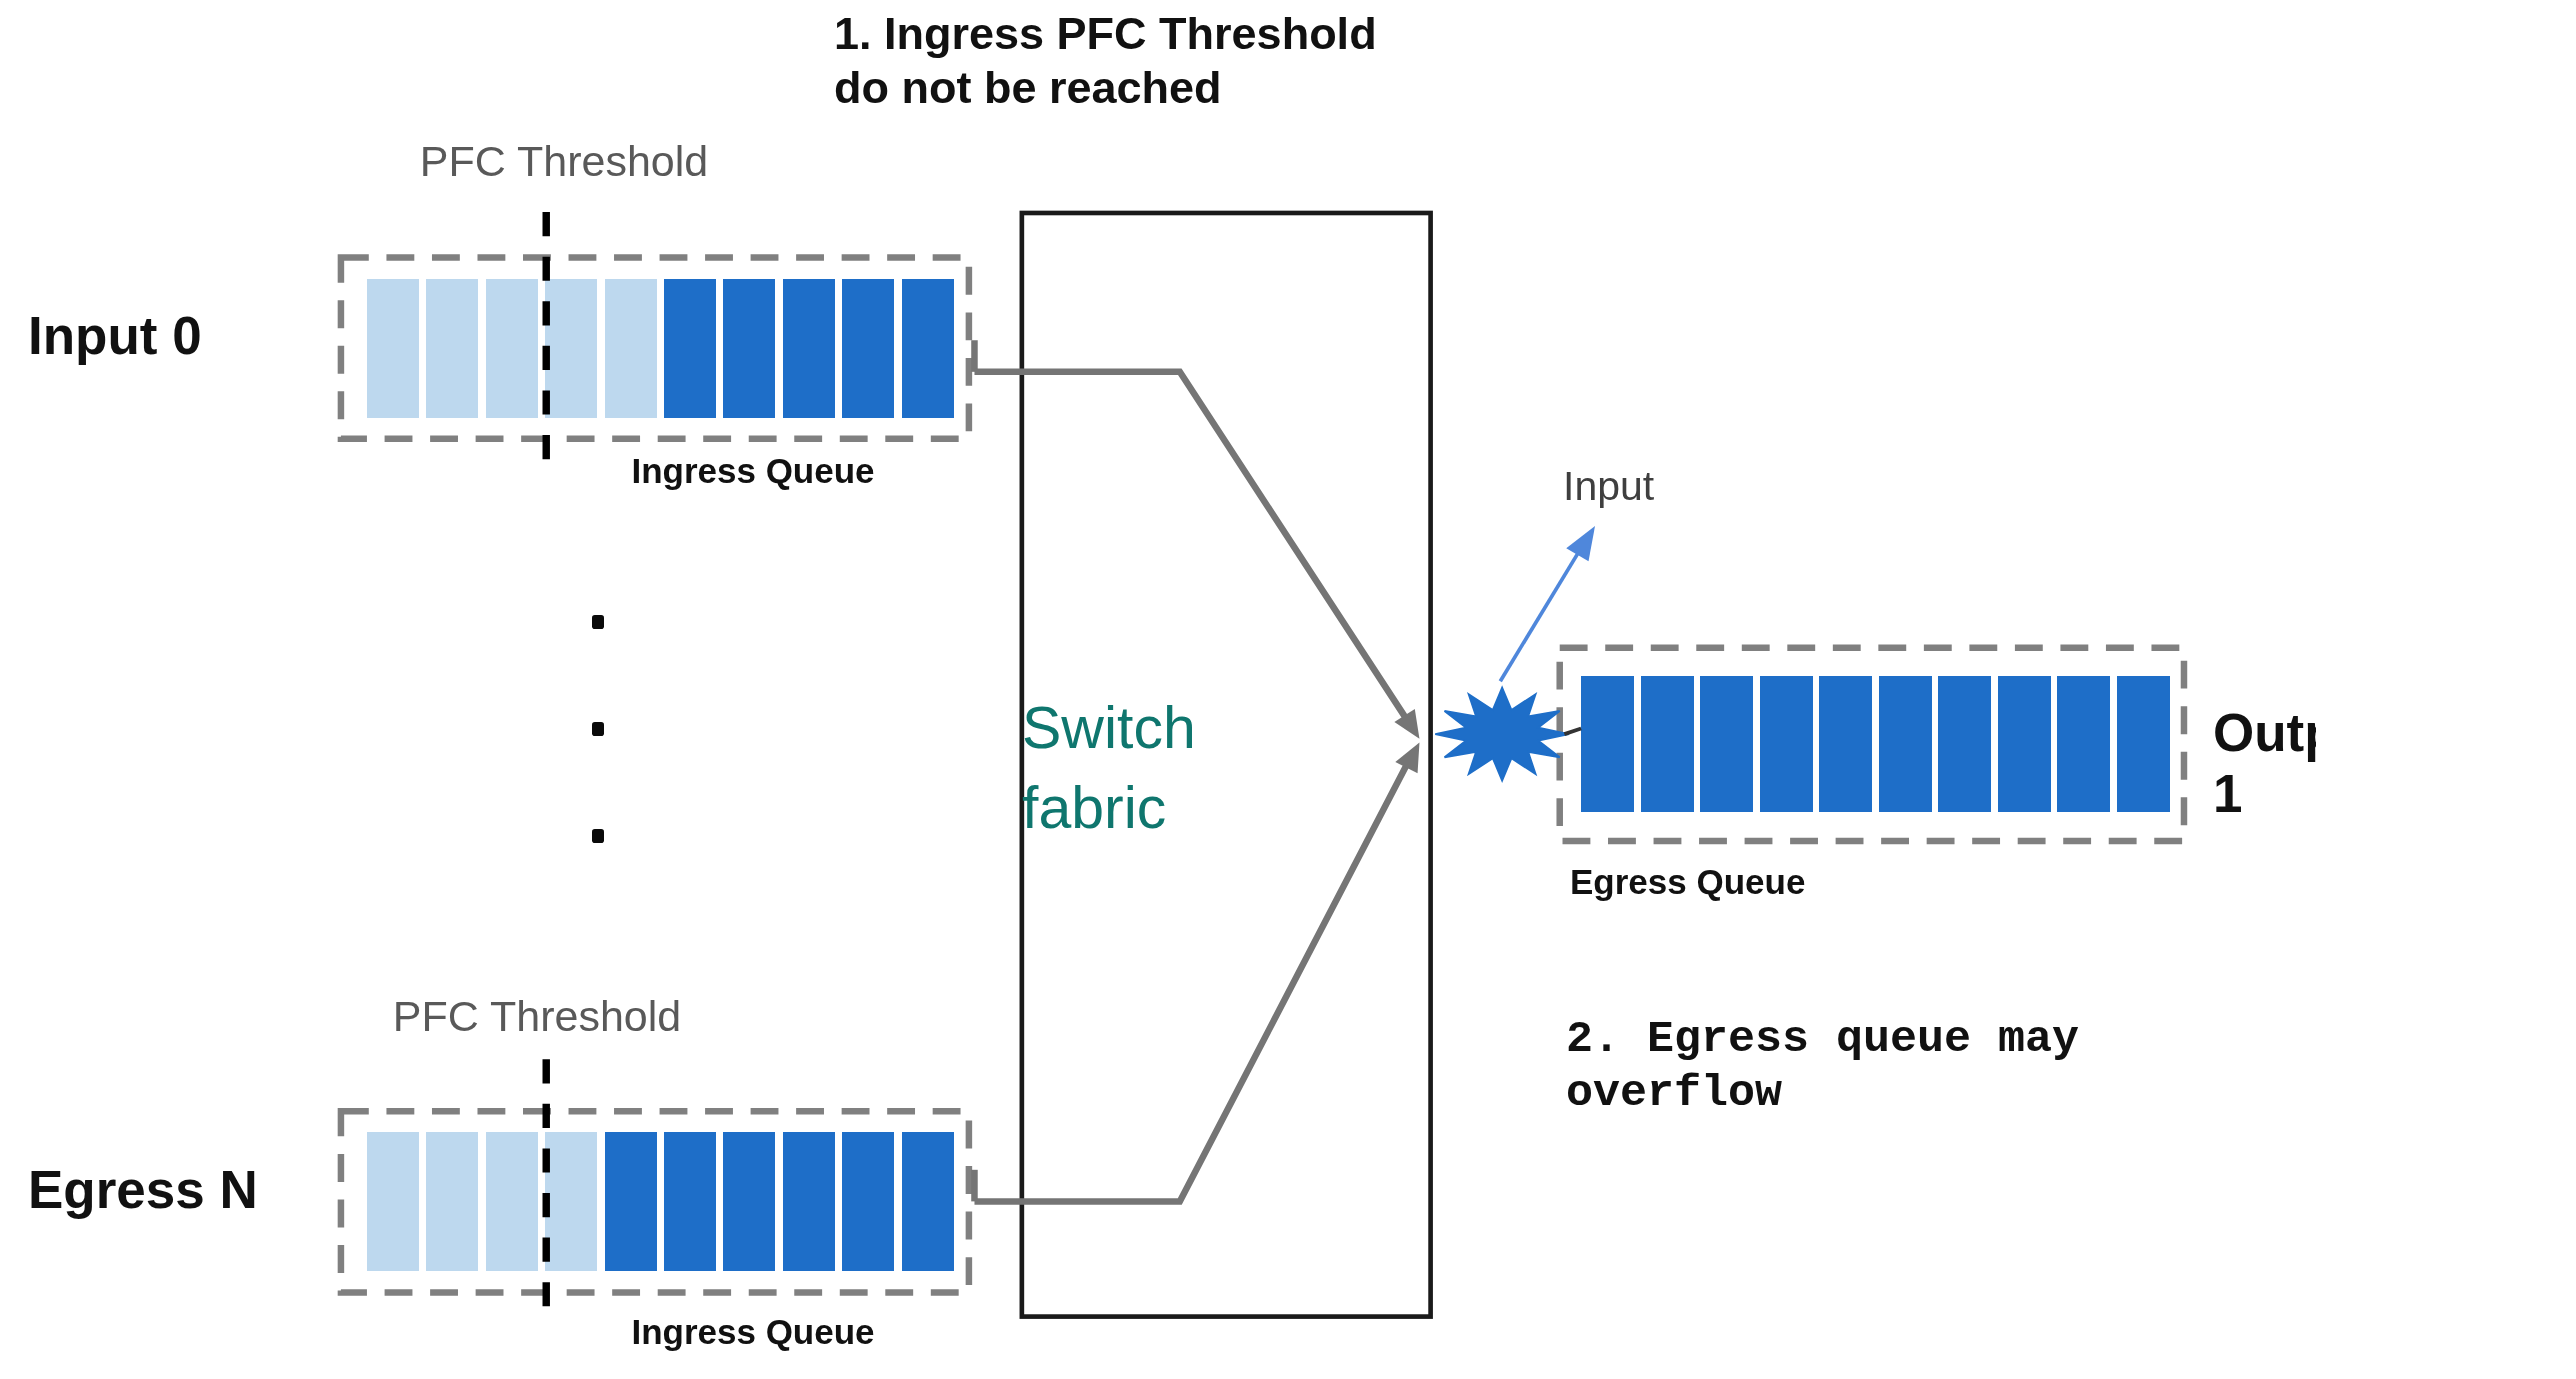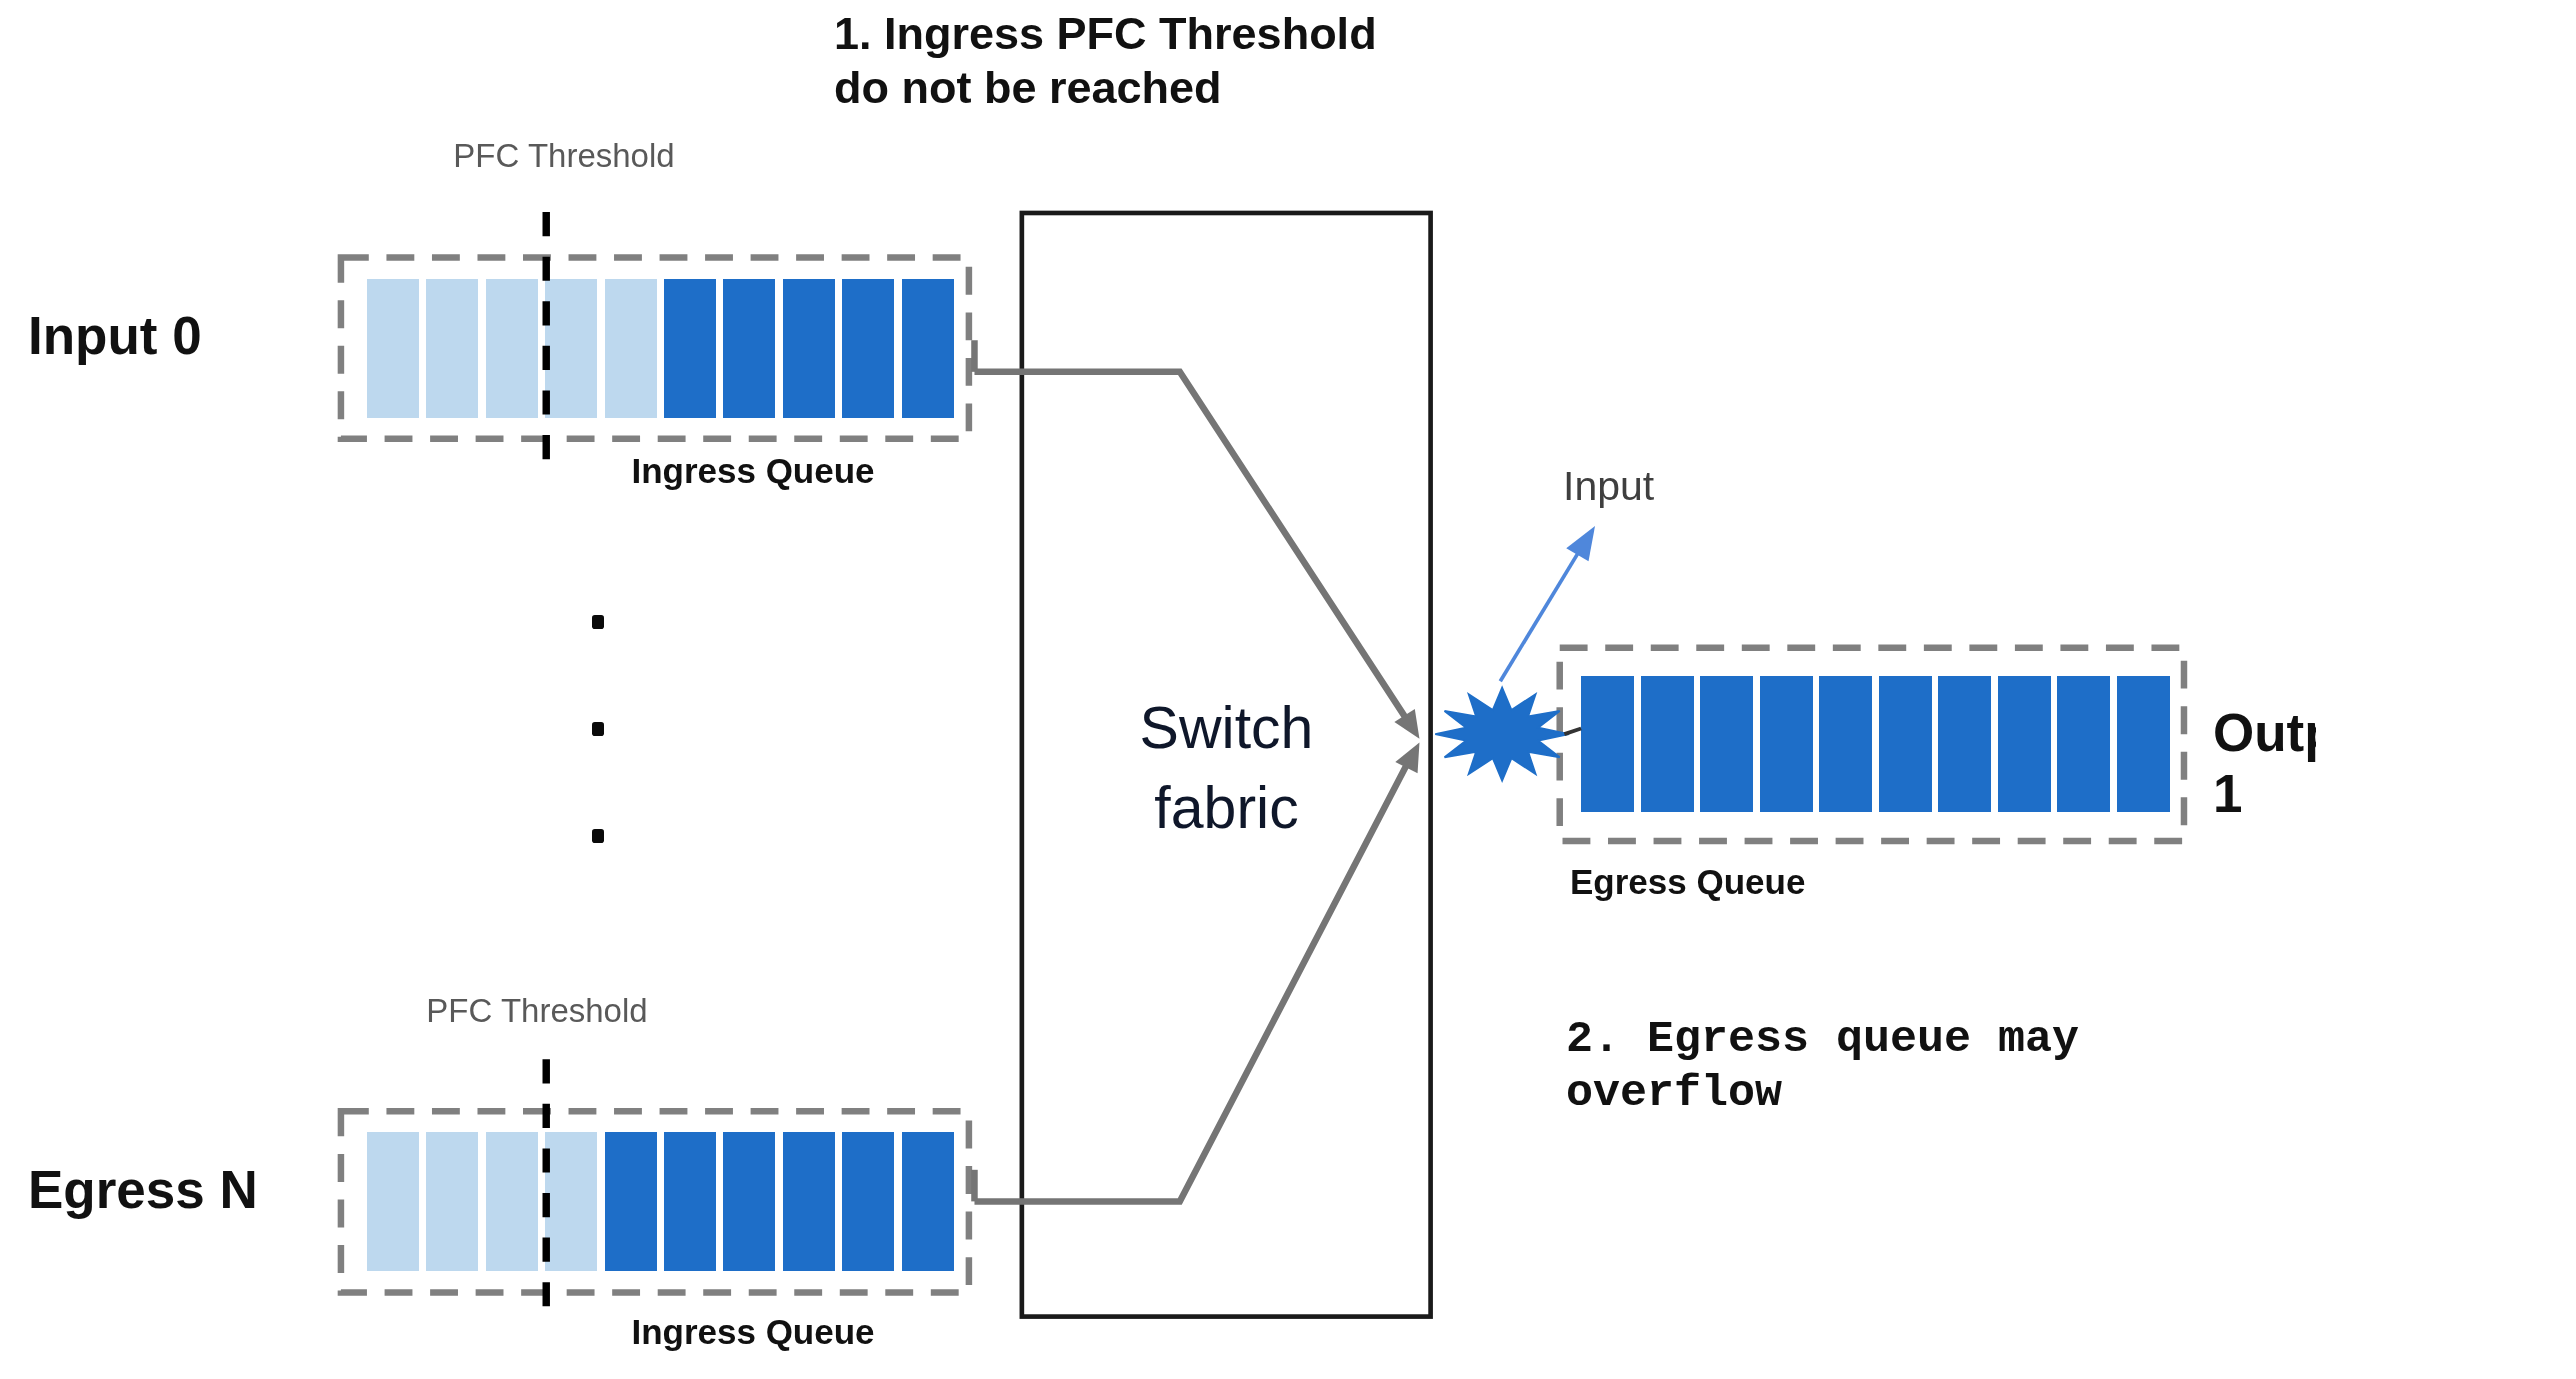--- a/index.html
+++ b/index.html
@@ -7,24 +7,24 @@
           font-family:"Liberation Sans", sans-serif;color:var(--text_primary);}
   .layer-svg{position:absolute;left:0;top:0;z-index:2;pointer-events:none;}
   .cells{position:absolute;display:flex;gap:7.4px;z-index:1;}
   .cells .cell{width:52px;height:139px;}
   .cells.egress{gap:6.5px;}
   .cells.egress .cell{width:53px;height:136px;}
   .cell.light{background:var(--cell_light);}
   .cell.dark{background:var(--cell_dark);}
   .label{position:absolute;z-index:3;white-space:pre-line;}
   .note{font-size:45px;font-weight:bold;line-height:1.2;color:var(--text_primary);}
-  .pfc{font-size:33px;color:var(--text_gray);text-align:center;width:334px;}
+  .pfc{font-size:43px;color:var(--text_gray);text-align:center;width:334px;}
   .io-label{font-size:53px;font-weight:bold;color:var(--text_primary);}
   .queue-label{font-size:35px;font-weight:bold;text-align:center;width:474px;color:var(--text_primary);}
-  .fabric-label{font-size:59px;color:#0f172a;text-align:center;width:409px;line-height:1.35;}
+  .fabric-label{font-size:59px;color:#0f766e;width:409px;line-height:1.35;}
   .drop-label{font-size:41px;color:#3f3f3f;}
   .dots{position:absolute;display:flex;flex-direction:column;gap:93px;z-index:3;}
   .dots .dot{width:12px;height:14px;background:#0a0a0a;border-radius:2.8px;}
 </style>
 </head>
 <body>
 
 <div class="canvas">
 
   <div class="cells" style="left:367px;top:279px;">

